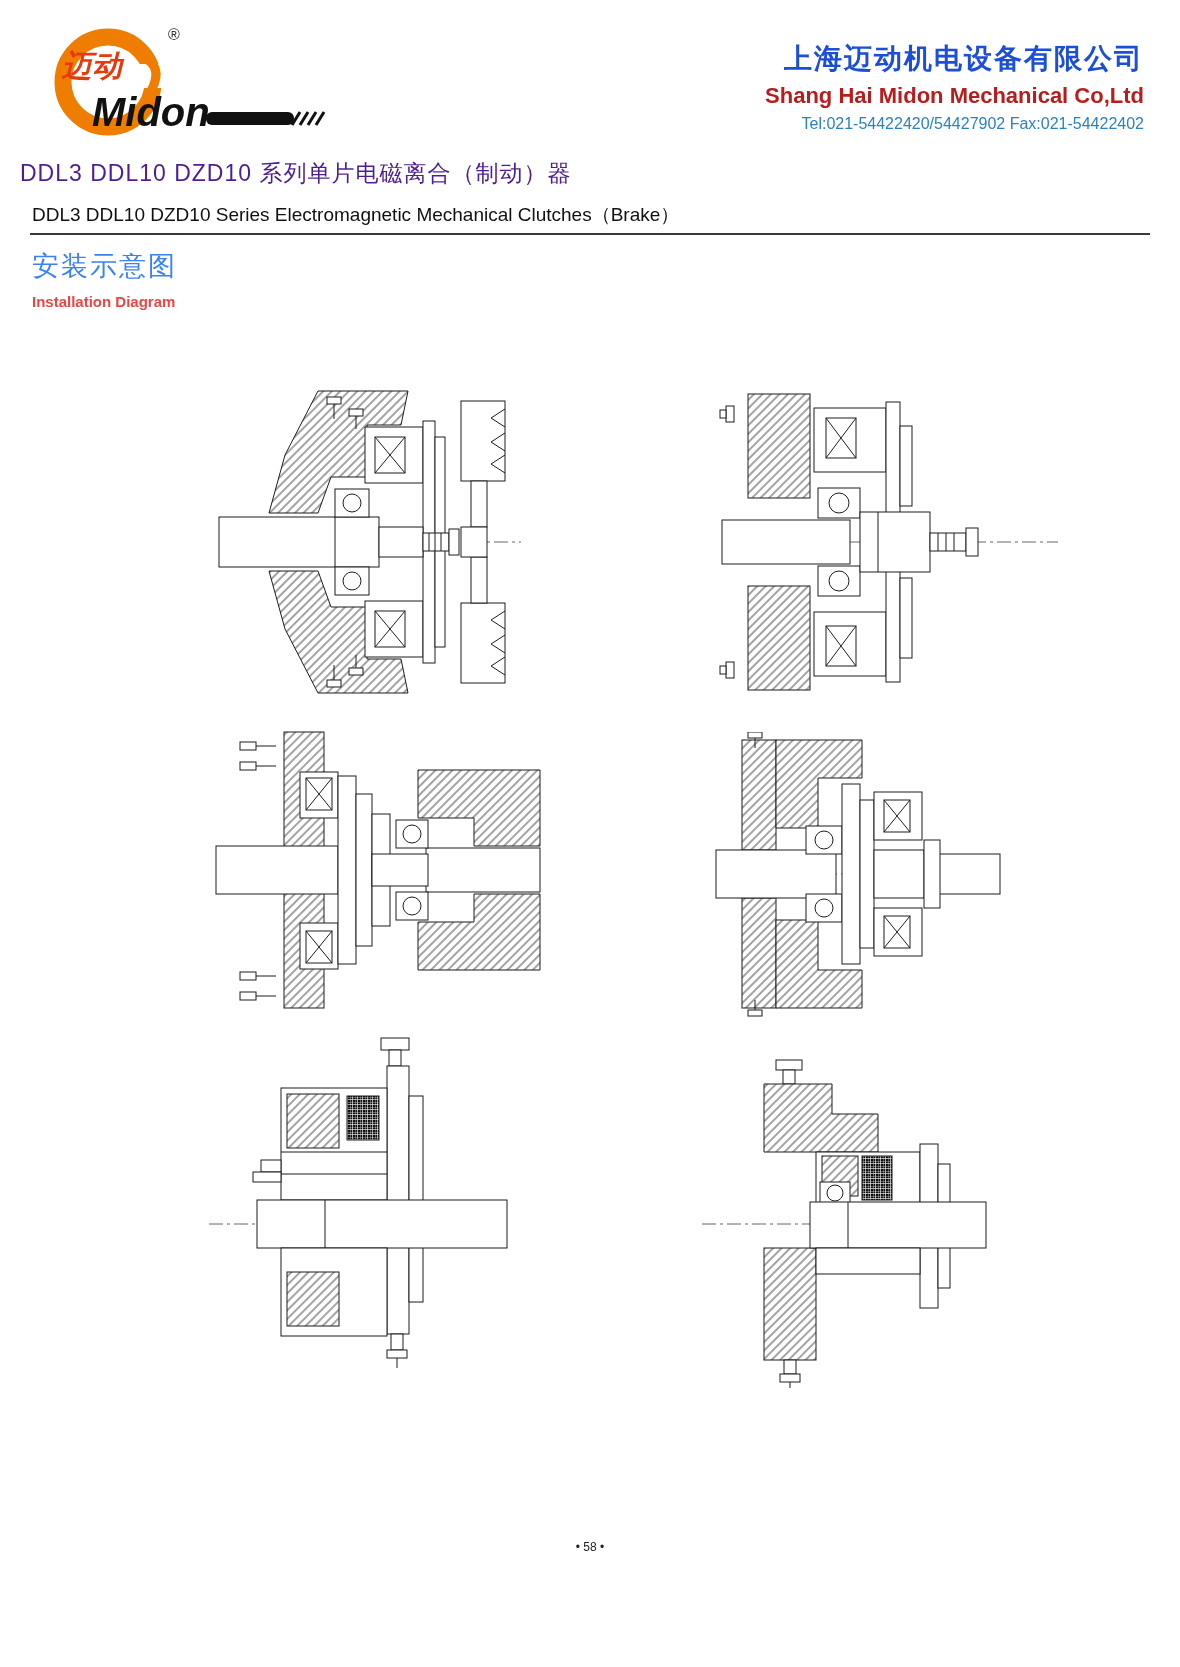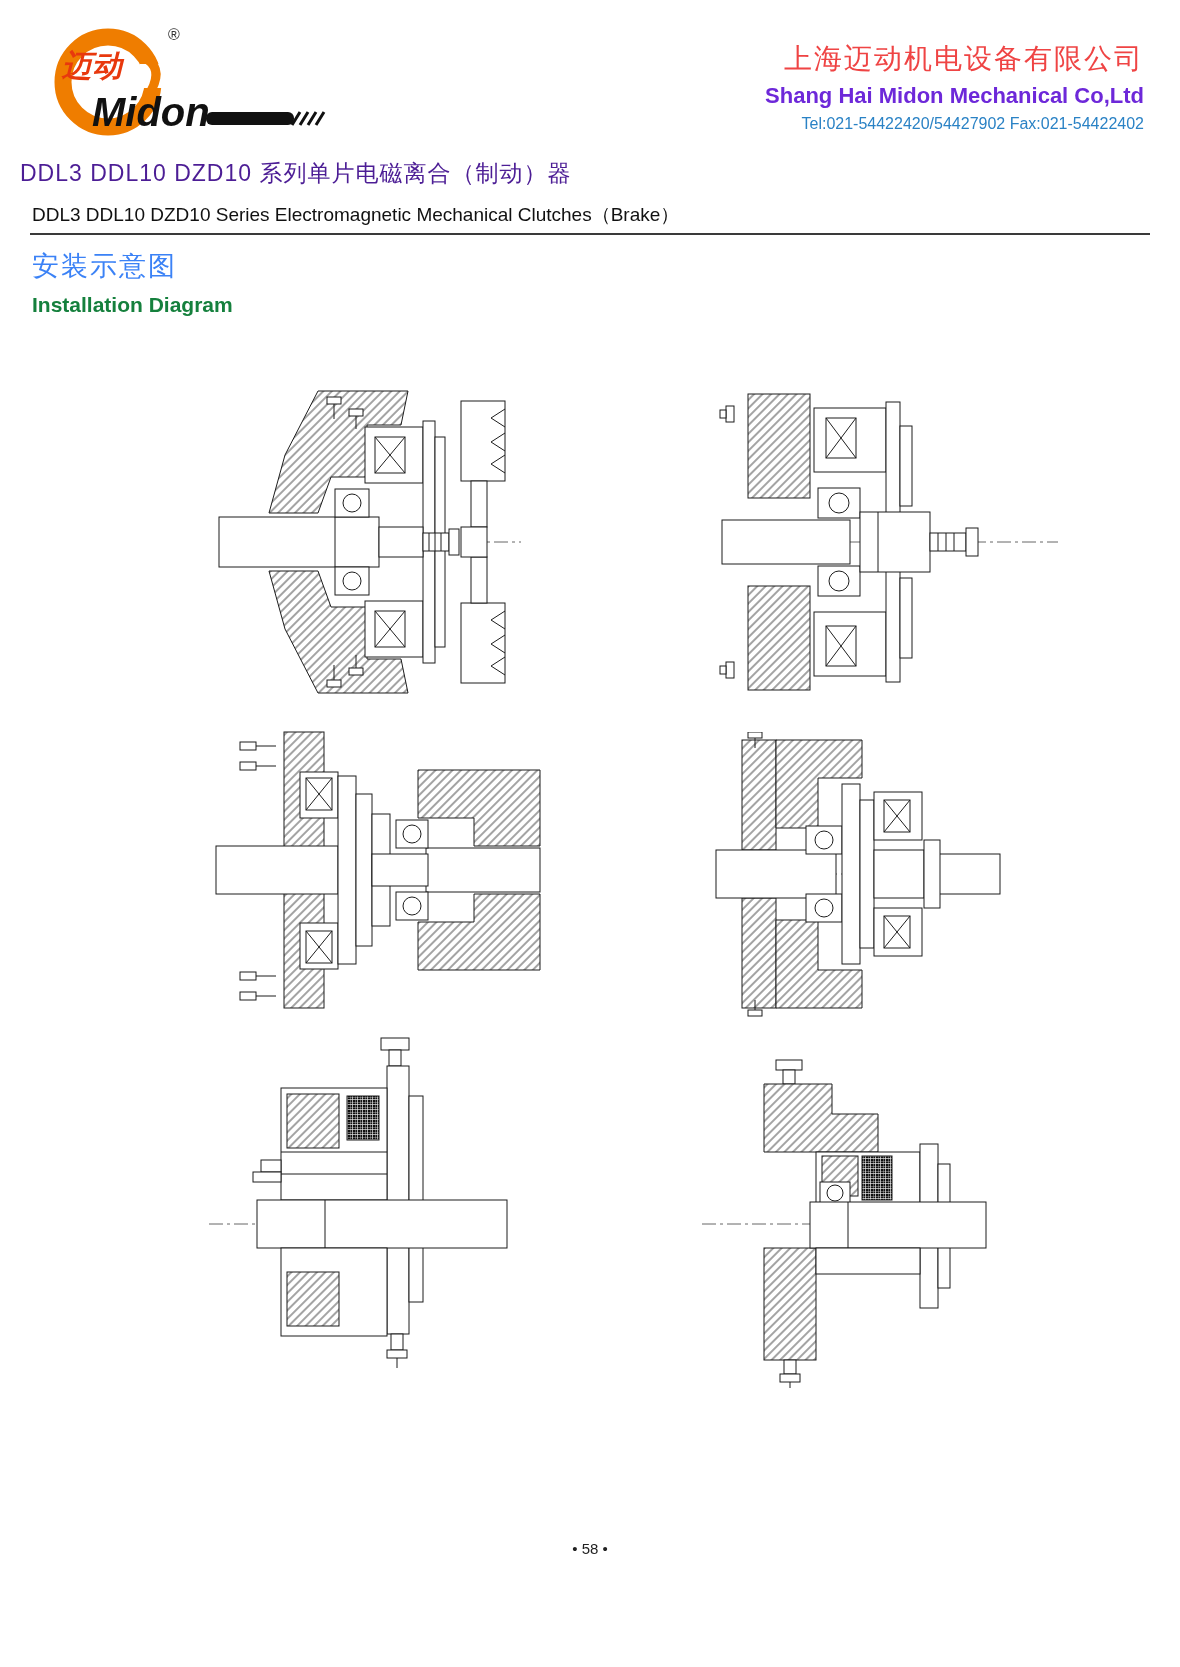--- a/index.html
+++ b/index.html
@@ -8,50 +8,50 @@
   .page {
     position:relative; width:1180px; height:1667px;
     background:#ffffff; margin:0 auto; overflow:hidden;
   }
 
   
   .logo-wrap { position:absolute; left:28px; top:14px; width:300px; height:132px; }
   .logo-svg { width:100%; height:100%; }
 
   .company { position:absolute; right:36px; top:40px; text-align:right; }
-  .company-cn { font-size:28px; font-weight:normal; color:#ef4444; letter-spacing:2px; }
-  .company-en { font-size:22px; font-weight:600; color:#6d28d9; margin-top:5px;text-align:right; }
+  .company-cn { font-size:28px; font-weight:bold; color:#1d4ed8; letter-spacing:2px; }
+  .company-en { font-size:22px; font-weight:600; color:#b91c1c; margin-top:5px;text-align:right; }
   .company-tel { font-size:16px; color:#2a82c5; margin-top:6px;text-align:right; }
 
   
   .title-cn { position:absolute; left:20px; top:158px; font-size:23px; color:#4c1d95; letter-spacing:1px; }
   .title-en { position:absolute; left:32px; top:202px; font-size:19px; color:#111; }
   .rule { position:absolute; left:30px; width:1120px; top:233px; border-top:2px solid #3a3a3a; height:0; }
   .section-cn { position:absolute; left:32px; top:248px; font-size:27px; color:#3b82f6; letter-spacing:2px; }
-  .section-en { position:absolute; left:32px; top:293px; font-size:21px; font-weight:bold; color:#15803d; }
+  .section-en { position:absolute; left:32px; top:293px; font-size:15px; font-weight:bold; color:#ef4444; }
 
   
   .fig { position:absolute; }
   .fig svg { width:100%; height:100%; display:block; }
   .fig-1 { left:215px; top:385px;  width:310px; height:315px; }
   .fig-2 { left:718px; top:392px;  width:345px; height:300px; }
   .fig-3 { left:212px; top:718px;  width:332px; height:305px; }
   .fig-4 { left:712px; top:732px;  width:292px; height:285px; }
   .fig-5 { left:205px; top:1032px; width:305px; height:338px; }
   .fig-6 { left:698px; top:1056px; width:292px; height:332px; }
 
   .dwg .s  { stroke:#1d1d1d; stroke-width:1; fill:none; }
   .dwg .w  { stroke:#1d1d1d; stroke-width:1; fill:#ffffff; }
   .dwg .h  { stroke:#1d1d1d; stroke-width:1; fill:url(#hatch); }
   .dwg .k  { stroke:#1d1d1d; stroke-width:1; fill:url(#coilfill); }
   .dwg .cl { stroke:#555; stroke-width:0.9; stroke-dasharray:14 4 3 4; fill:none; }
 
   
   .page-num { position:absolute; left:0; width:100%; top:1540px; text-align:center;
-              font-size:15px; color:#222; }
+              font-size:12px; color:#222; }
 </style>
 </head>
 <body>
 
 <svg width="0" height="0" style="position:absolute" aria-hidden="true">
   <defs>
     <pattern id="hatch" patternUnits="userSpaceOnUse" width="6" height="6" patternTransform="rotate(45)">
       <rect width="6" height="6" fill="#ffffff"></rect>
       <line x1="3" y1="0" x2="3" y2="6" stroke="#333" stroke-width="0.9"></line>
     </pattern>

